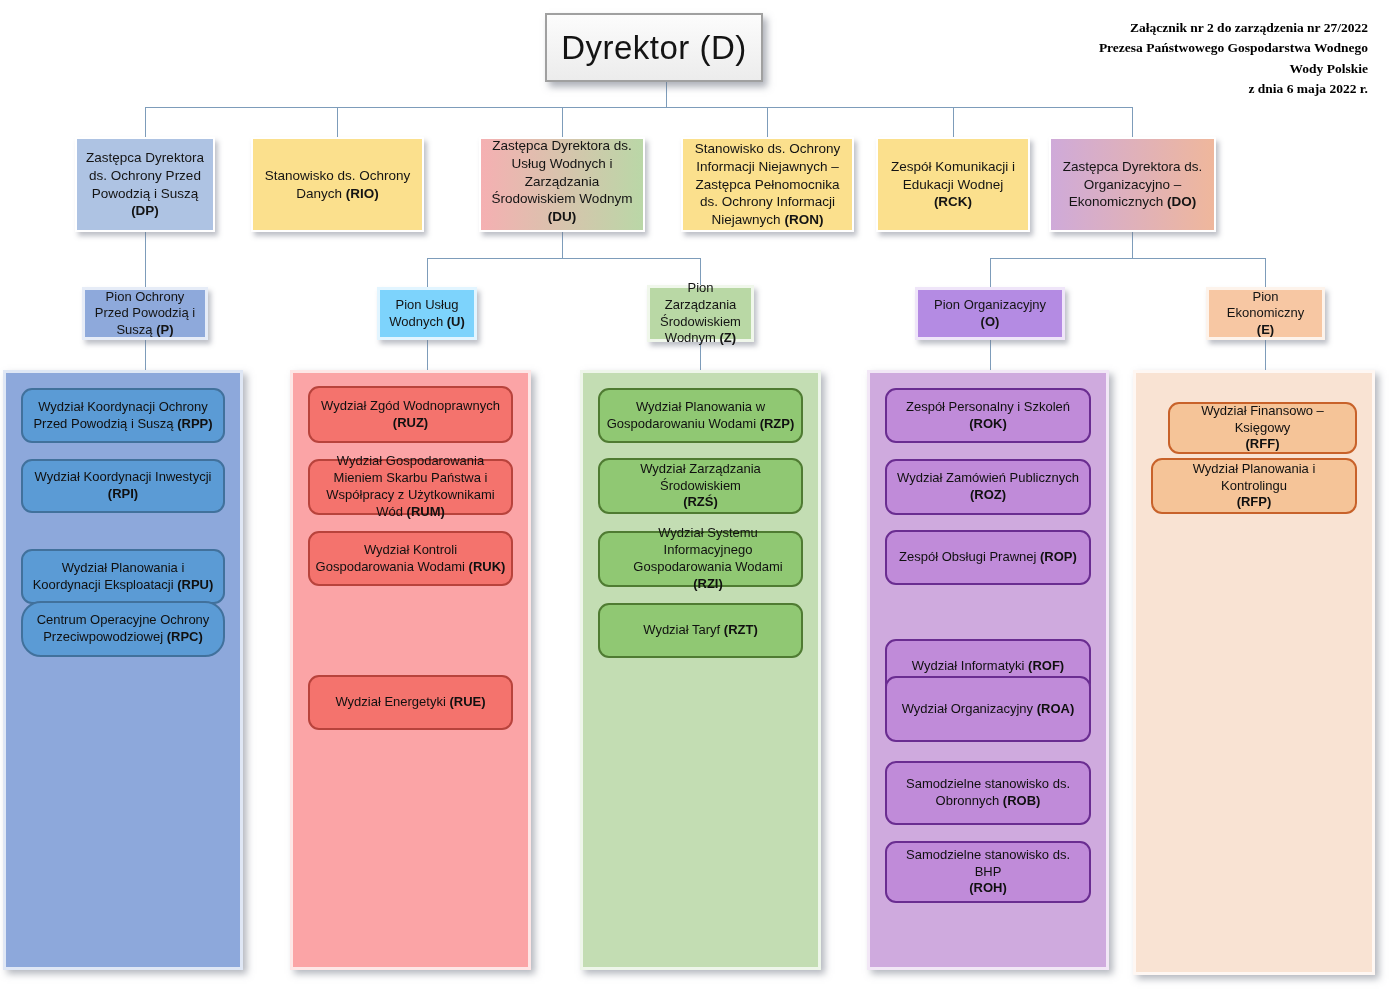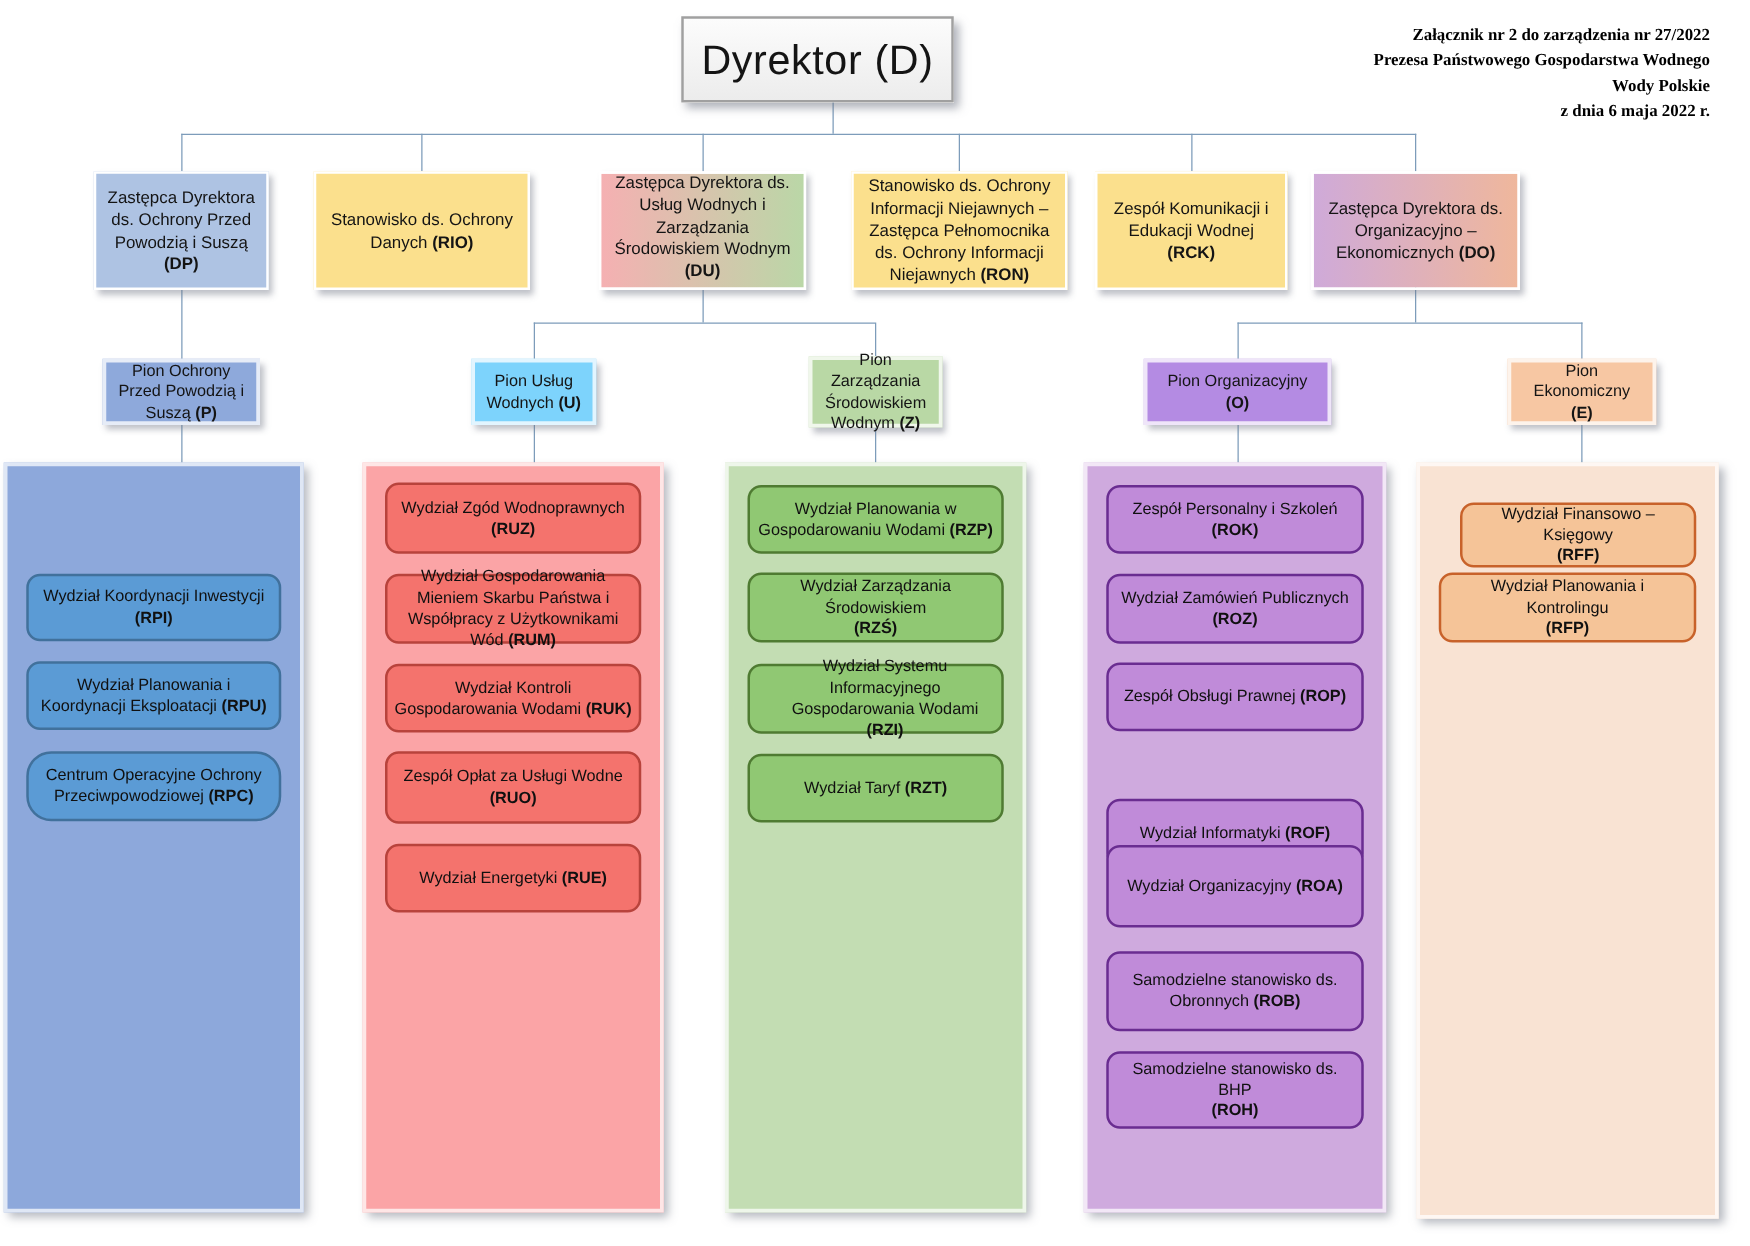--- a/index.html
+++ b/index.html
@@ -141,44 +141,44 @@
     <div class="txt"><span>Pion Zarządzania Środowiskiem Wodnym</span> <b>(Z)</b></div>
   </div>
   <div class="box pion p-purple shadow" style="left:915px; top:287px; width:150px;">
     <div class="txt"><span>Pion Organizacyjny</span> <b>(O)</b></div>
   </div>
   <div class="box pion p-orange shadow cb" style="left:1206px; top:287px; width:119px;">
     <div class="txt"><span>Pion Ekonomiczny</span> <b>(E)</b></div>
   </div>
 
   <div class="panel panel-blue" style="left:3px; width:240px;">
+    <div class="dept d-blue" style="top:15px; height:55px;">
+      <div class="txt"><span>Wydział Koordynacji Ochrony Przed Powodzią i Suszą</span> <b>(RPP)</b></div>
+    </div>
     <div class="dept d-blue cb" style="top:86px; height:54px;">
       <div class="txt"><span>Wydział Koordynacji Inwestycji</span> <b>(RPI)</b></div>
     </div>
-    <div class="dept d-blue" style="top:156px; height:55px;">
+    <div class="dept d-blue" style="top:176px; height:55px;">
       <div class="txt"><span>Wydział Planowania i Koordynacji Eksploatacji</span> <b>(RPU)</b></div>
     </div>
     <div class="dept d-blue" style="top:228px; height:56px;border-radius:20px;">
       <div class="txt"><span>Centrum Operacyjne Ochrony Przeciwpowodziowej</span> <b>(RPC)</b></div>
     </div>
   </div>
 
   <div class="panel panel-pink" style="left:290px; width:241px;">
     <div class="dept d-pink cb" style="top:13px; height:57px;">
       <div class="txt"><span>Wydział Zgód Wodnoprawnych</span> <b>(RUZ)</b></div>
     </div>
     <div class="dept d-pink" style="top:86px; height:56px;">
       <div class="txt"><span>Wydział Gospodarowania Mieniem Skarbu Państwa i Współpracy z Użytkownikami Wód</span> <b>(RUM)</b></div>
     </div>
     <div class="dept d-pink" style="top:158px; height:55px;">
       <div class="txt"><span>Wydział Kontroli Gospodarowania Wodami</span> <b>(RUK)</b></div>
     </div>
-    <div class="dept d-pink cb" style="top:228px; height:58px;">
-      <div class="txt"><span>Zespół Opłat za Usługi Wodne</span> <b>(RUO)</b></div>
-    </div>
     <div class="dept d-pink" style="top:302px; height:55px;">
       <div class="txt"><span>Wydział Energetyki</span> <b>(RUE)</b></div>
     </div>
   </div>
 
   <div class="panel panel-green" style="left:580px; width:241px;">
     <div class="dept d-green" style="top:15px; height:55px;">
       <div class="txt"><span>Wydział Planowania w Gospodarowaniu Wodami</span> <b>(RZP)</b></div>
     </div>
     <div class="dept d-green cb" style="top:85px; height:56px;">

